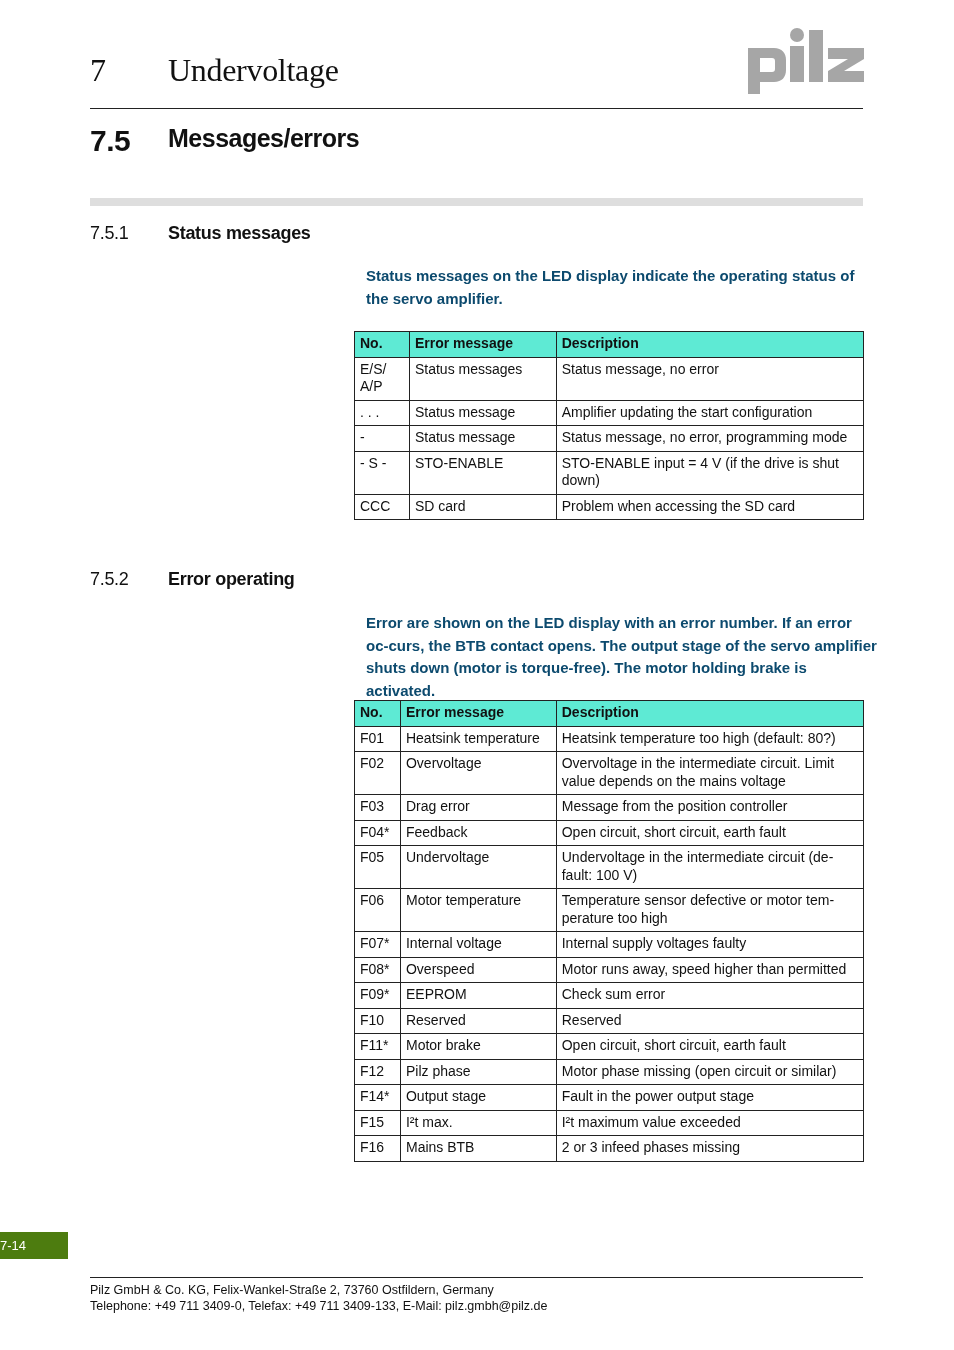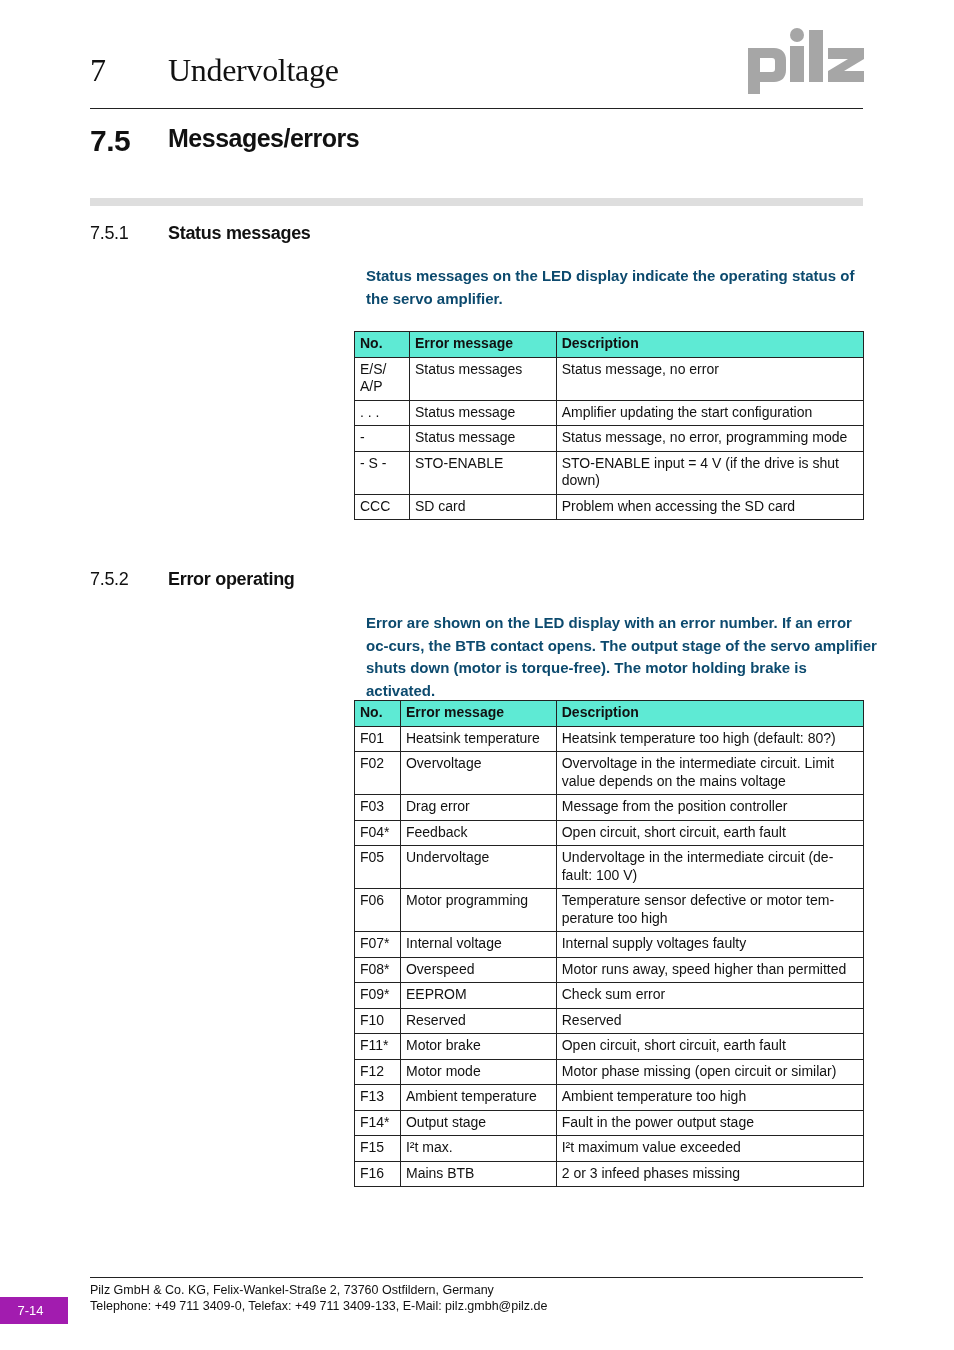--- a/index.html
+++ b/index.html
@@ -23,21 +23,21 @@
 
   .para { left: 366px; width: 512px; font-size: 15px; line-height: 22.5px; color: #0c4a6e; font-weight: bold; }
 
   table.tbl { position: absolute; left: 354px; width: 510px; border-collapse: collapse; font-size: 14px; color: #111; }
   table.tbl th, table.tbl td { border: 1px solid #222; padding: 3px 5px 4px 5px; text-align: left; vertical-align: top; line-height: 17.5px; }
   table.tbl th { background: #5eead4; font-weight: bold; height: 17px; }
   table.tbl td { height: 17px; }
   table.tbl td.twoline { height: 35px; }
 
   .footer-rule { left: 90px; top: 1277px; width: 773px; height: 1px; background: #222; }
-  .page-box { left: 0px; top: 1297px; width: 68px; height: 27px; background: #a21caf; color: #fff; font-size: 13px; line-height: 27px; text-align: center; box-sizing: border-box; padding-right: 7px; }
+  .page-box { left: 0px; top: 1232px; width: 68px; height: 27px; background: #4d7c0f; color: #fff; font-size: 13px; line-height: 27px; text-align: left; box-sizing: border-box; padding-right: 7px; }
   .footer-line { left: 90px; font-size: 12.5px; color: #111; }
 </style>
 </head>
 <body>
 
 <div class="abs chapter-num">7</div>
 <div class="abs chapter-title">Undervoltage</div>
 
 <svg class="abs logo" viewBox="0 0 116 66" xmlns="http://www.w3.org/2000/svg">
   <g fill="#a6a6a6">
@@ -147,21 +147,21 @@
       <td>Feedback</td>
       <td>Open circuit, short circuit, earth fault</td>
     </tr>
     <tr>
       <td class="twoline">F05</td>
       <td>Undervoltage</td>
       <td>Undervoltage in the intermediate circuit (de-fault: 100 V)</td>
     </tr>
     <tr>
       <td class="twoline">F06</td>
-      <td>Motor programming</td>
+      <td>Motor temperature</td>
       <td>Temperature sensor defective or motor tem-perature too high</td>
     </tr>
     <tr>
       <td>F07*</td>
       <td>Internal voltage</td>
       <td>Internal supply voltages faulty</td>
     </tr>
     <tr>
       <td>F08*</td>
       <td>Overspeed</td>
@@ -177,27 +177,22 @@
       <td>Reserved</td>
       <td>Reserved</td>
     </tr>
     <tr>
       <td>F11*</td>
       <td>Motor brake</td>
       <td>Open circuit, short circuit, earth fault</td>
     </tr>
     <tr>
       <td>F12</td>
-      <td>Motor mode</td>
+      <td>Pilz phase</td>
       <td>Motor phase missing (open circuit or similar)</td>
-    </tr>
-    <tr>
-      <td>F13</td>
-      <td>Ambient temperature</td>
-      <td>Ambient temperature too high</td>
     </tr>
     <tr>
       <td>F14*</td>
       <td>Output stage</td>
       <td>Fault in the power output stage</td>
     </tr>
     <tr>
       <td>F15</td>
       <td>I²t max.</td>
       <td>I²t maximum value exceeded</td>

